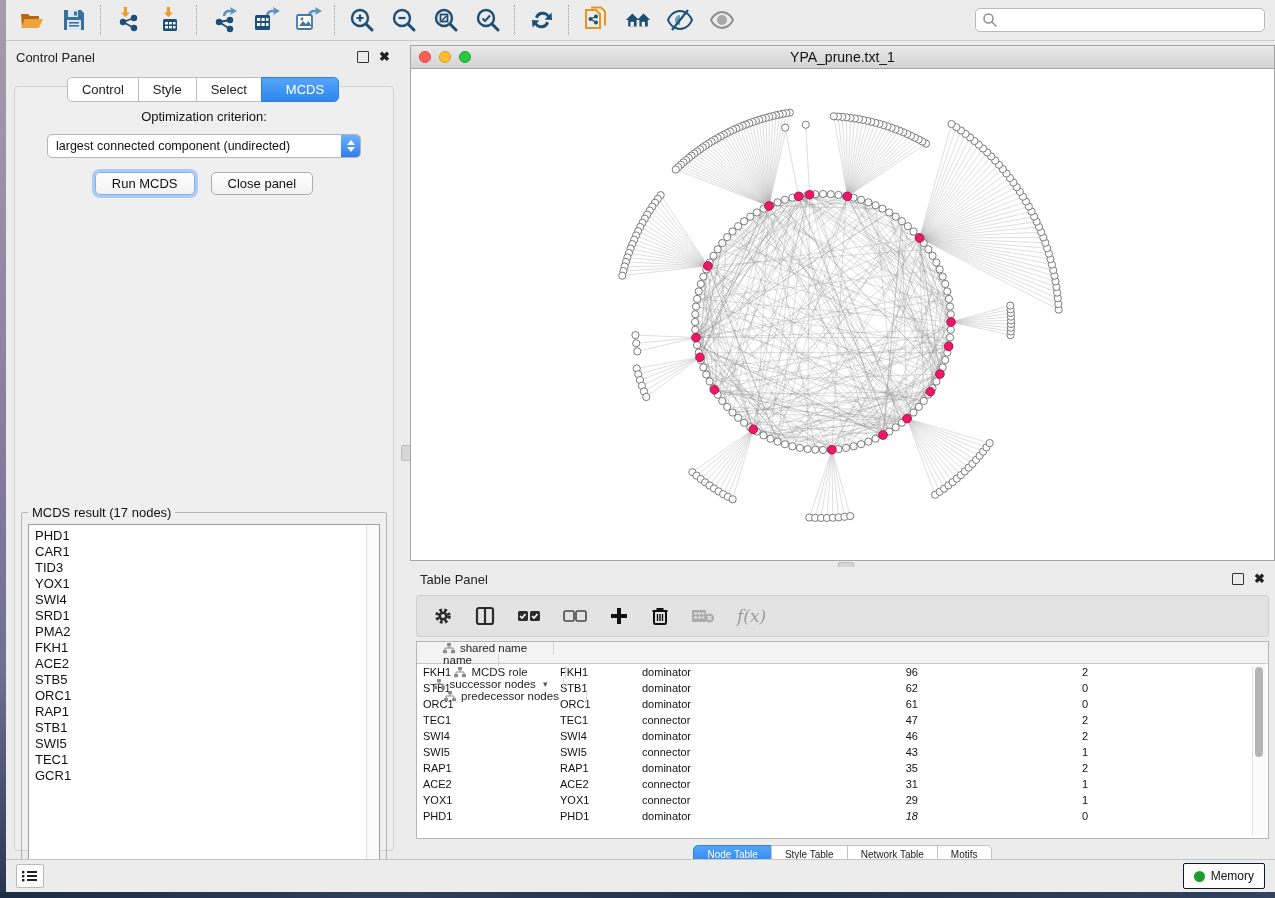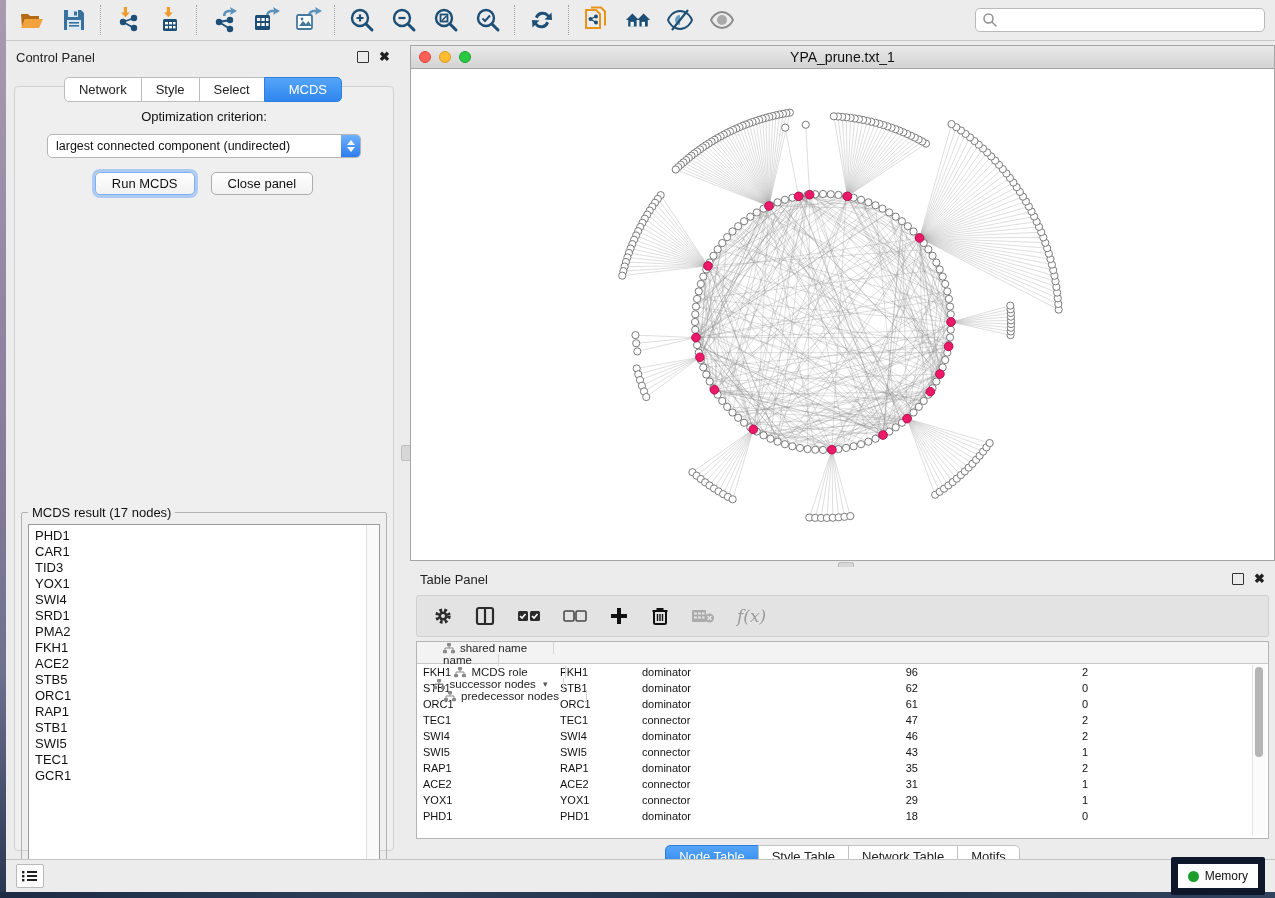--- a/index.html
+++ b/index.html
@@ -97,31 +97,31 @@
   .th .chev{font-size:9px;color:#555;margin-left:2px;}
   .tbody .tr{display:flex;height:16px;align-items:center;cursor:default;}
   .tbody .td{font-size:11px;color:#111;box-sizing:border-box;padding:0 6px;white-space:nowrap;
     overflow:hidden;}
   .tbody .td.num{text-align:right;padding-right:14px;}
   .tscroll{position:absolute;right:2px;top:23px;width:13px;height:170px;background:#fbfbfb;
     border-left:1px solid #e2e2e2;}
   .tscroll .thumb{position:absolute;left:2px;top:2px;width:8px;height:90px;background:#b5b5b5;
     border-radius:4px;cursor:pointer;}
   .tp-tabs{display:flex;justify-content:center;margin-top:6px;}
-  .tp-tab{font-size:13px;padding:3px 13px;background:#fff;border:1px solid #c2c2c2;color:#222;
+  .tp-tab{font-size:10px;padding:3px 13px;background:#fff;border:1px solid #c2c2c2;color:#222;
     cursor:pointer;margin-left:-1px;}
   .tp-tab:first-child{border-radius:5px 0 0 5px;margin-left:0;}
   .tp-tab:last-child{border-radius:0 5px 5px 0;}
   .tp-tab.selected{background:linear-gradient(180deg,#55a5f8,#2f87ee);border-color:#2f7fe0;color:#fff;}
   
   .statusbar{position:absolute;left:6px;top:859px;width:1269px;height:33px;background:#ececec;
     border-top:1px solid #c4c4c4;display:flex;align-items:center;padding:0 10px;box-sizing:border-box;}
   .list-btn{width:26px;height:22px;background:#fdfdfd;border:1px solid #b9b9b9;border-radius:2px;
     display:flex;align-items:center;justify-content:center;cursor:pointer;}
-  .memory-btn{margin-left:auto;height:24px;background:#fdfdfd;border:7px solid #0f172a;
+  .memory-btn{margin-left:auto;height:24px;background:#fdfdfd;border:1px solid #0f172a;
     border-radius:2px;display:flex;align-items:center;gap:6px;padding:0 10px;cursor:pointer;}
   .memory-dot{width:11px;height:11px;border-radius:50%;background:#1f9d2c;}
   .memory-btn span{font-size:12px;color:#111;}
 </style>
 </head>
 <body>
 
 <div class="desktop-left"></div>
 <div class="desktop-bottom"></div>
 
@@ -300,21 +300,21 @@
 
 <div class="control-panel">
   <div class="panel-titlebar">
     <span class="panel-title">Control Panel</span>
     <div class="panel-winbtns">
       <div class="float-btn"></div>
       <div class="close-btn">✖</div>
     </div>
   </div>
   <div class="cp-tabs">
-    <div class="cp-tab">Network</div>
+    <div class="cp-tab">Control</div>
     <div class="cp-tab">Style</div>
     <div class="cp-tab">Select</div>
     <div class="cp-tab selected">MCDS</div>
   </div>
   <div class="cp-body">
     <div class="opt-label">Optimization criterion:</div>
     <div class="opt-select">
       <span class="sel-text">largest connected component (undirected)</span>
       <span class="stepper">
           <span class="up"></span>
@@ -1359,21 +1359,21 @@
           <div class="td" style="width: 137px;">YOX1</div>
           <div class="td" style="width: 82px;">YOX1</div>
           <div class="td" style="width: 149px;">connector</div>
           <div class="td num" style="width: 147px;">29</div>
           <div class="td num" style="width: 170px;">1</div>
         </div>
         <div class="tr">
           <div class="td" style="width: 137px;">PHD1</div>
           <div class="td" style="width: 82px;">PHD1</div>
           <div class="td" style="width: 149px;">dominator</div>
-          <div class="td num" style="width: 147px;">18</div>
+          <div class="td num" style="width: 147px; font-style: italic;">18</div>
           <div class="td num" style="width: 170px;">0</div>
         </div>
       </div>
     <div class="tscroll">
         <div class="thumb"></div>
       </div>
   </div>
   <div class="tp-tabs" id="tp-tabs">
       <div class="tp-tab selected">Node Table</div>
       <div class="tp-tab">Style Table</div>

